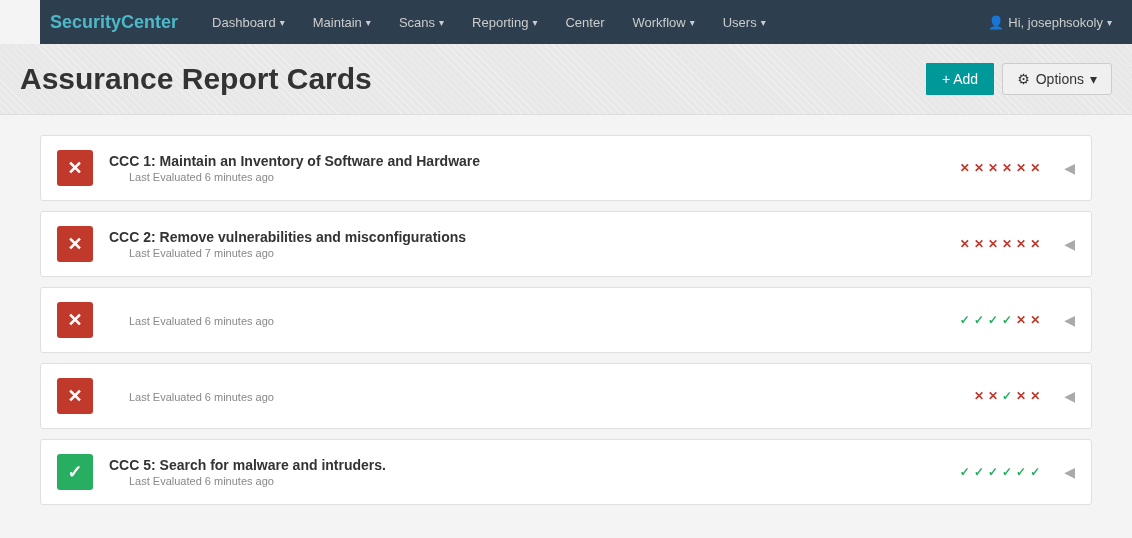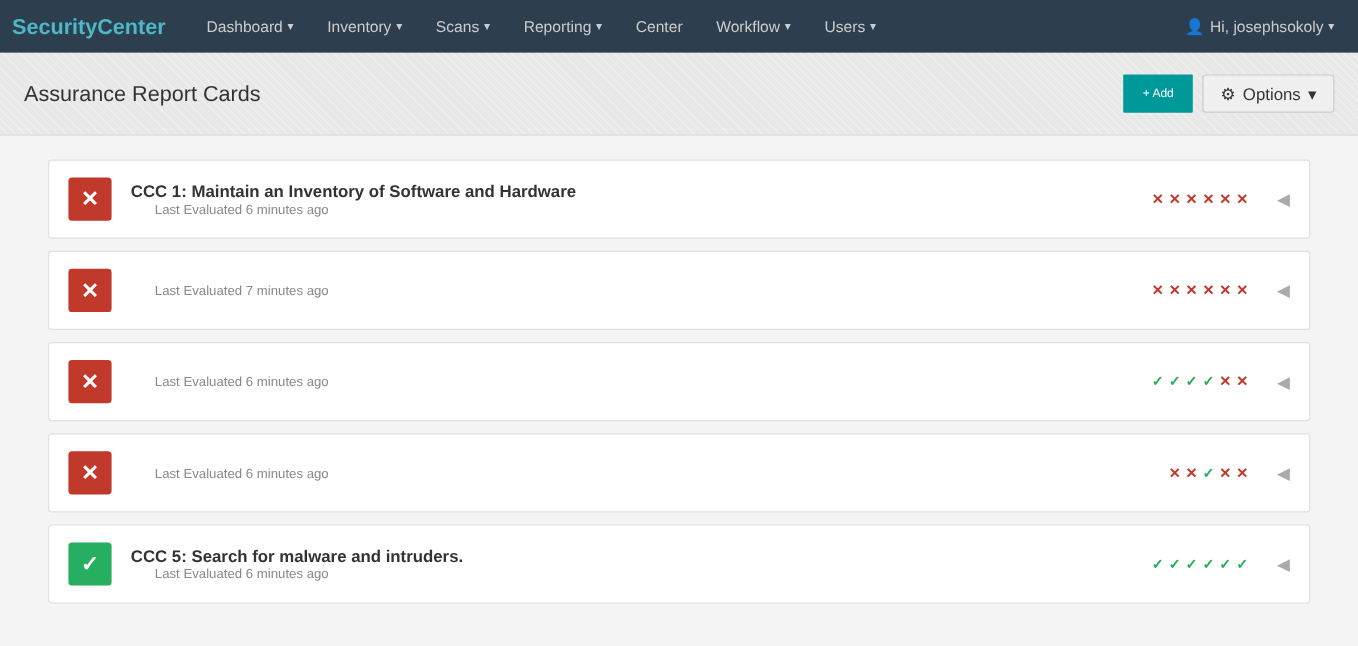--- a/index.html
+++ b/index.html
@@ -6,20 +6,21 @@
     body { font-family: Arial, Helvetica, sans-serif; background: #f4f4f4; font-size: 14px; }
 
     
     nav {
       background: #2d3e4e;
       display: flex;
       align-items: center;
       height: 44px;
       padding: 0 10px;
       color: #ccc;
+      margin-left: 40px;
     }
     .nav-brand {
       color: #fff;
       font-size: 18px;
       font-weight: bold;
       margin-right: 20px;
       white-space: nowrap;
     }
     .nav-brand span { color: #4db8c8; }
     .nav-items {
@@ -61,32 +62,32 @@
         rgba(255,255,255,0.3) 4px,
         rgba(255,255,255,0.3) 5px
       );
       padding: 18px 20px;
       display: flex;
       align-items: center;
       justify-content: space-between;
       border-bottom: 1px solid #ddd;
     }
     .page-title {
-      font-size: 18px;
-      font-weight: normal;
+      font-size: 30px;
+      font-weight: bold;
       color: #333;
       text-align: right;
     }
     .header-buttons { display: flex; gap: 8px; }
     .btn-add {
       background: #009999;
       color: #fff;
       border: none;
       padding: 7px 16px;
-      font-size: 10px;
+      font-size: 14px;
       cursor: pointer;
       border-radius: 1px;
     }
     .btn-options {
       background: #f0f0f0;
       color: #333;
       border: 1px solid #ccc;
       padding: 7px 14px;
       font-size: 14px;
       cursor: pointer;
@@ -158,21 +159,21 @@
 <nav>
   <div class="nav-brand">
     <span>Security</span><span style="color:#4db8c8">Center</span>
   </div>
   <div class="nav-items">
     <div class="nav-item">
       <span>Dashboard</span>
       <span class="nav-caret">▾</span>
     </div>
     <div class="nav-item">
-      <span>Inventory</span>
+      <span>Maintain</span>
       <span class="nav-caret">▾</span>
     </div>
     <div class="nav-item">
       <span>Scans</span>
       <span class="nav-caret">▾</span>
     </div>
     <div class="nav-item">
       <span>Reporting</span>
       <span class="nav-caret">▾</span>
     </div>
@@ -221,20 +222,21 @@
           <span class="indicator x-red">✕</span>
           <span class="indicator x-red">✕</span>
           <span class="indicator x-red">✕</span>
           <span class="indicator x-red">✕</span>
         </div>
         <div class="card-chevron">◀</div>
       </div>
       <div class="card-item">
         <div class="card-icon-btn fail">✕</div>
         <div class="card-info">
+          <div class="card-title">CCC 2: Remove vulnerabilities and misconfigurations</div>
           <div class="card-subtitle">Last Evaluated 7 minutes ago</div>
         </div>
         <div class="card-indicators">
           <span class="indicator x-red">✕</span>
           <span class="indicator x-red">✕</span>
           <span class="indicator x-red">✕</span>
           <span class="indicator x-red">✕</span>
           <span class="indicator x-red">✕</span>
           <span class="indicator x-red">✕</span>
         </div>

